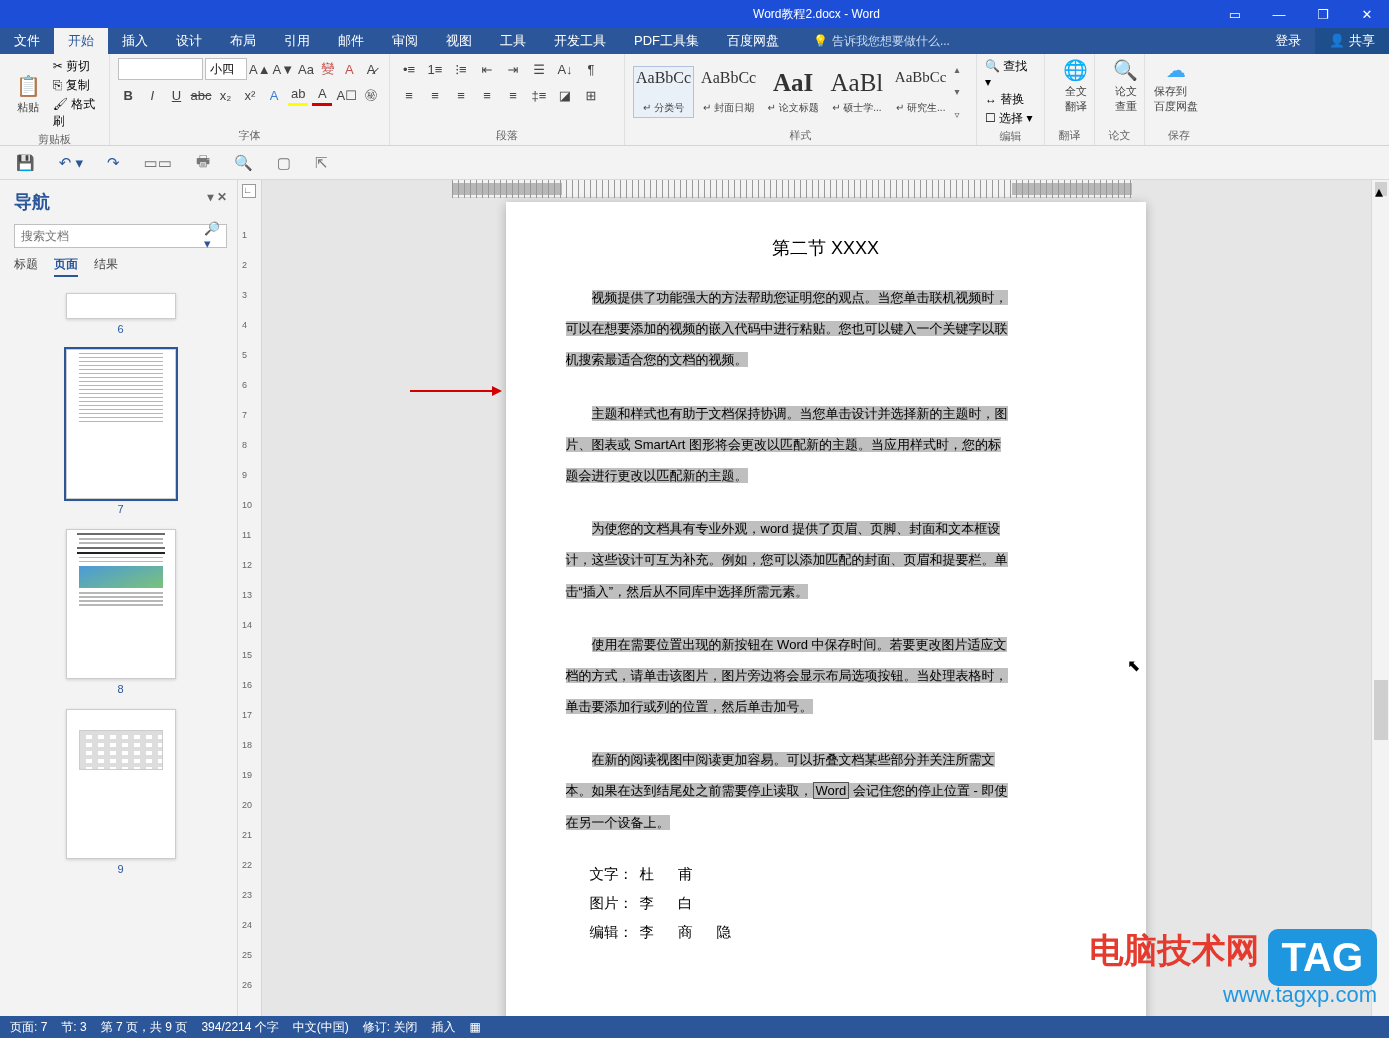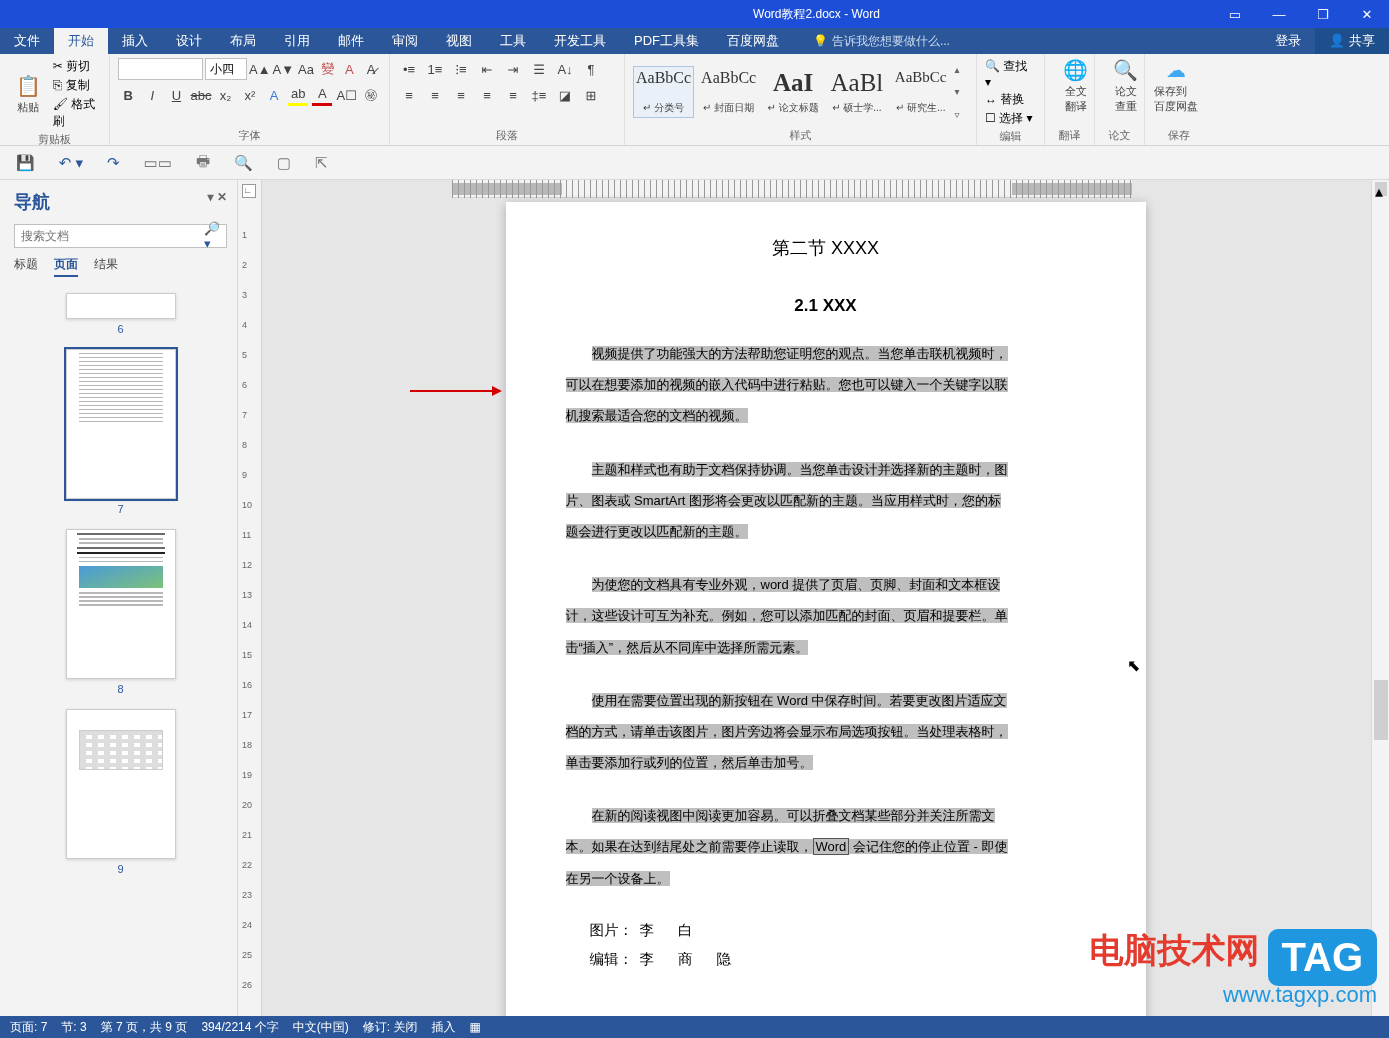--- a/index.html
+++ b/index.html
@@ -367,21 +367,20 @@
 
   <div class="ruler-h-area">
     <div class="ruler-h">
       <div class="sel" style="left:0;width:110px"></div>
       <div class="sel" style="left:560px;width:120px"></div>
       <div class="marks"></div>
     </div>
 
     <div class="page">
       <div class="sec-title"><span class="sel">第二节  XXXX</span></div>
-      <div class="sub-title"><span class="sel">2.1 XXX</span></div>
 
       <div class="para">
         　　<span class="sel">视频提供了功能强大的方法帮助您证明您的观点。当您单击联机视频时，</span><br>
         <span class="sel">可以在想要添加的视频的嵌入代码中进行粘贴。您也可以键入一个关键字以联</span><br>
         <span class="sel">机搜索最适合您的文档的视频。</span>
       </div>
       <div class="para">
         　　<span class="sel">主题和样式也有助于文档保持协调。当您单击设计并选择新的主题时，图</span><br>
         <span class="sel">片、图表或  SmartArt  图形将会更改以匹配新的主题。当应用样式时，您的标</span><br>
         <span class="sel">题会进行更改以匹配新的主题。</span>
@@ -395,20 +394,21 @@
         　　<span class="sel">使用在需要位置出现的新按钮在  Word  中保存时间。若要更改图片适应文</span><br>
         <span class="sel">档的方式，请单击该图片，图片旁边将会显示布局选项按钮。当处理表格时，</span><br>
         <span class="sel">单击要添加行或列的位置，然后单击加号。</span>
       </div>
       <div class="para">
         　　<span class="sel">在新的阅读视图中阅读更加容易。可以折叠文档某些部分并关注所需文</span><br>
         <span class="sel"><span>本。如果在达到结尾处之前需要停止读取，</span><span class="word-box">Word</span><span> 会记住您的停止位置 - 即使</span></span><br>
         <span class="sel">在另一个设备上。</span>
       </div>
       <div class="credits" id="credits">
+          <div><span class="lab">文字：</span><span class="val">杜    甫</span></div>
           <div><span class="lab">图片：</span><span class="val">李    白</span></div>
           <div><span class="lab">编辑：</span><span class="val">李 商 隐</span></div>
         </div>
     </div>
   </div>
 </div>
 
 <div class="arrow"></div>
 
 <div class="scrollbar-v">

